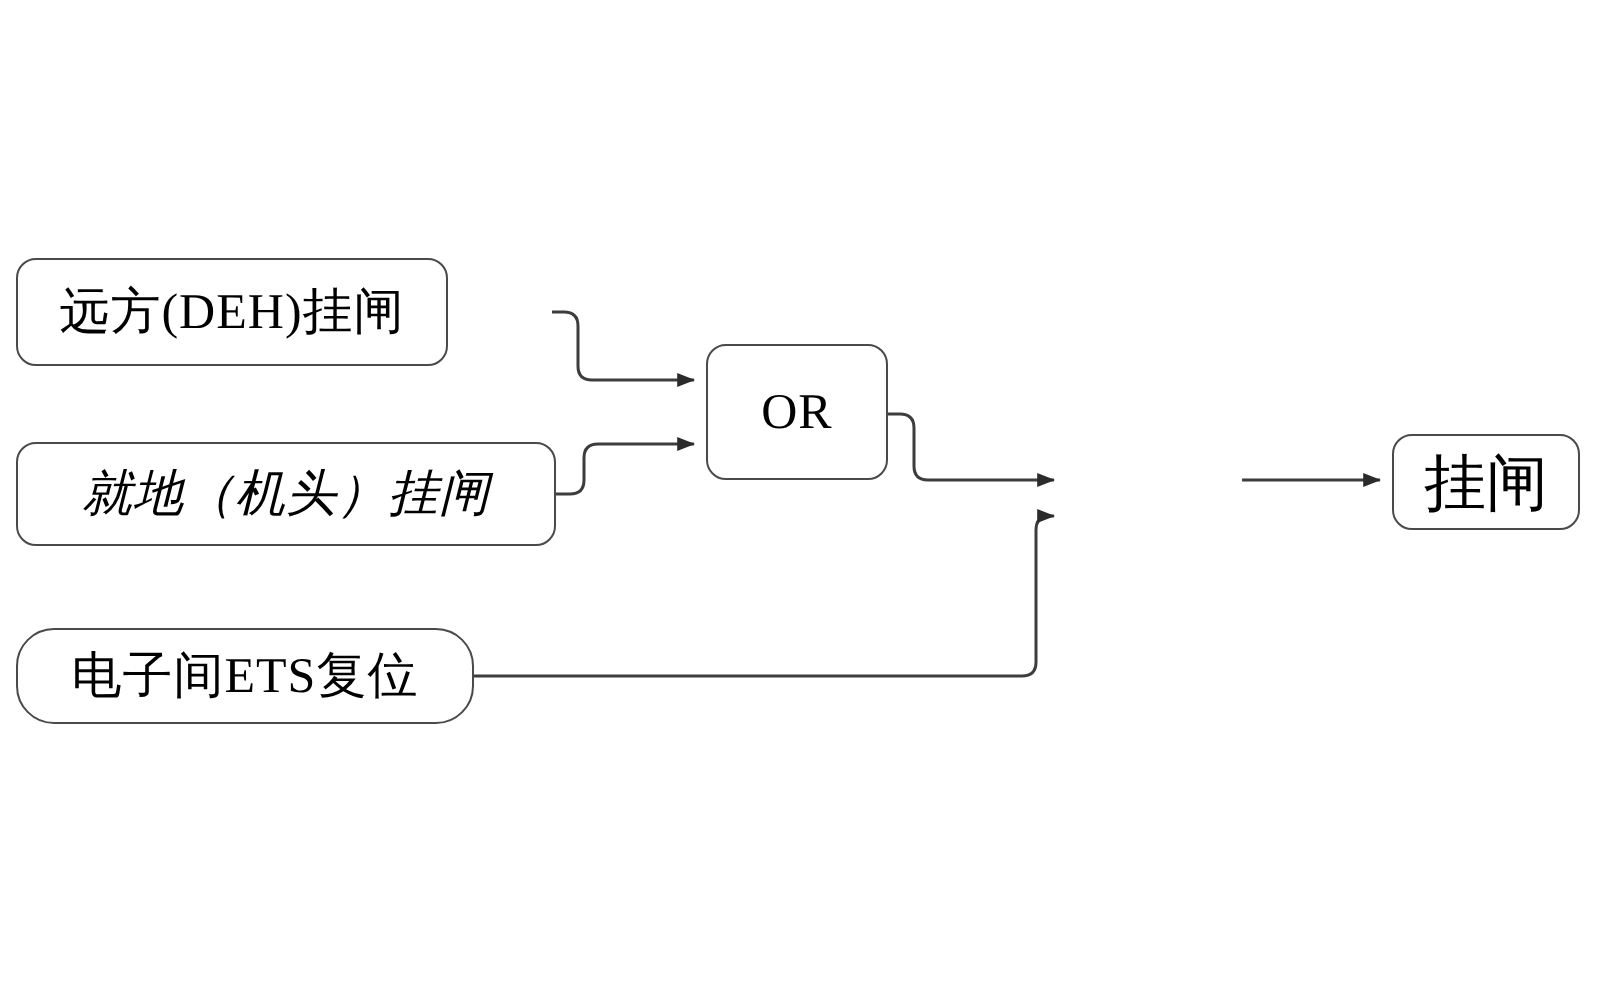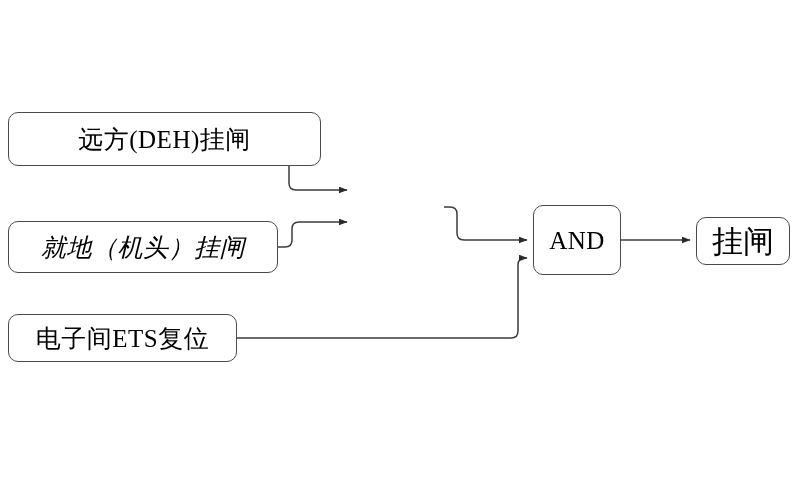--- a/index.html
+++ b/index.html
@@ -75,34 +75,34 @@
 
     <path d="M 278 247 H 285 Q 292 247 292 240 V 229 Q 292 222 299 222 H 347" fill="none" stroke="#3d3d3d" stroke-width="1.5" marker-end="url(#arrowhead)"></path>
 
     <path d="M 444 207 H 450 Q 457 207 457 214 V 233 Q 457 240 464 240 H 527" fill="none" stroke="#3d3d3d" stroke-width="1.5" marker-end="url(#arrowhead)"></path>
 
     <path d="M 237 338 H 511 Q 518 338 518 331 V 265 Q 518 258 525 258 H 527" fill="none" stroke="#3d3d3d" stroke-width="1.5" marker-end="url(#arrowhead)"></path>
 
     <path d="M 621 240 H 690" fill="none" stroke="#3d3d3d" stroke-width="1.5" marker-end="url(#arrowhead)"></path>
   </svg>
 
-  <div class="node input-node" style="left:8px; top:112px; width:313px; height:54px;text-align:right;">
+  <div class="node input-node" style="left:8px; top:129px; width:216px; height:54px;text-align:right;">
     <span class="node-label">远方(DEH)挂闸</span>
   </div>
 
   <div class="node input-node" style="left:8px; top:221px; width:270px; height:52px;font-style:italic;">
     <span class="node-label">就地（机头）挂闸</span>
   </div>
 
-  <div class="node input-node" style="left:8px; top:314px; width:229px; height:48px;">
+  <div class="node input-node" style="left:8px; top:314px; width:229px; height:48px;border-radius:19px;">
     <span class="node-label">电子间ETS复位</span>
   </div>
 
+  <div class="node gate-node" style="left:353px; top:172px; width:91px; height:68px;">
+    <span class="node-label">OR</span>
+  </div>
 
-  <div class="node gate-node" style="left:533px; top:205px; width:88px; height:70px;">
-    <span class="node-label">AND</span>
-  </div>
 
   <div class="node output-node" style="left:696px; top:217px; width:94px; height:48px;">
     <span class="node-label">挂闸</span>
   </div>
 
 </div>
 
 </body></html>

